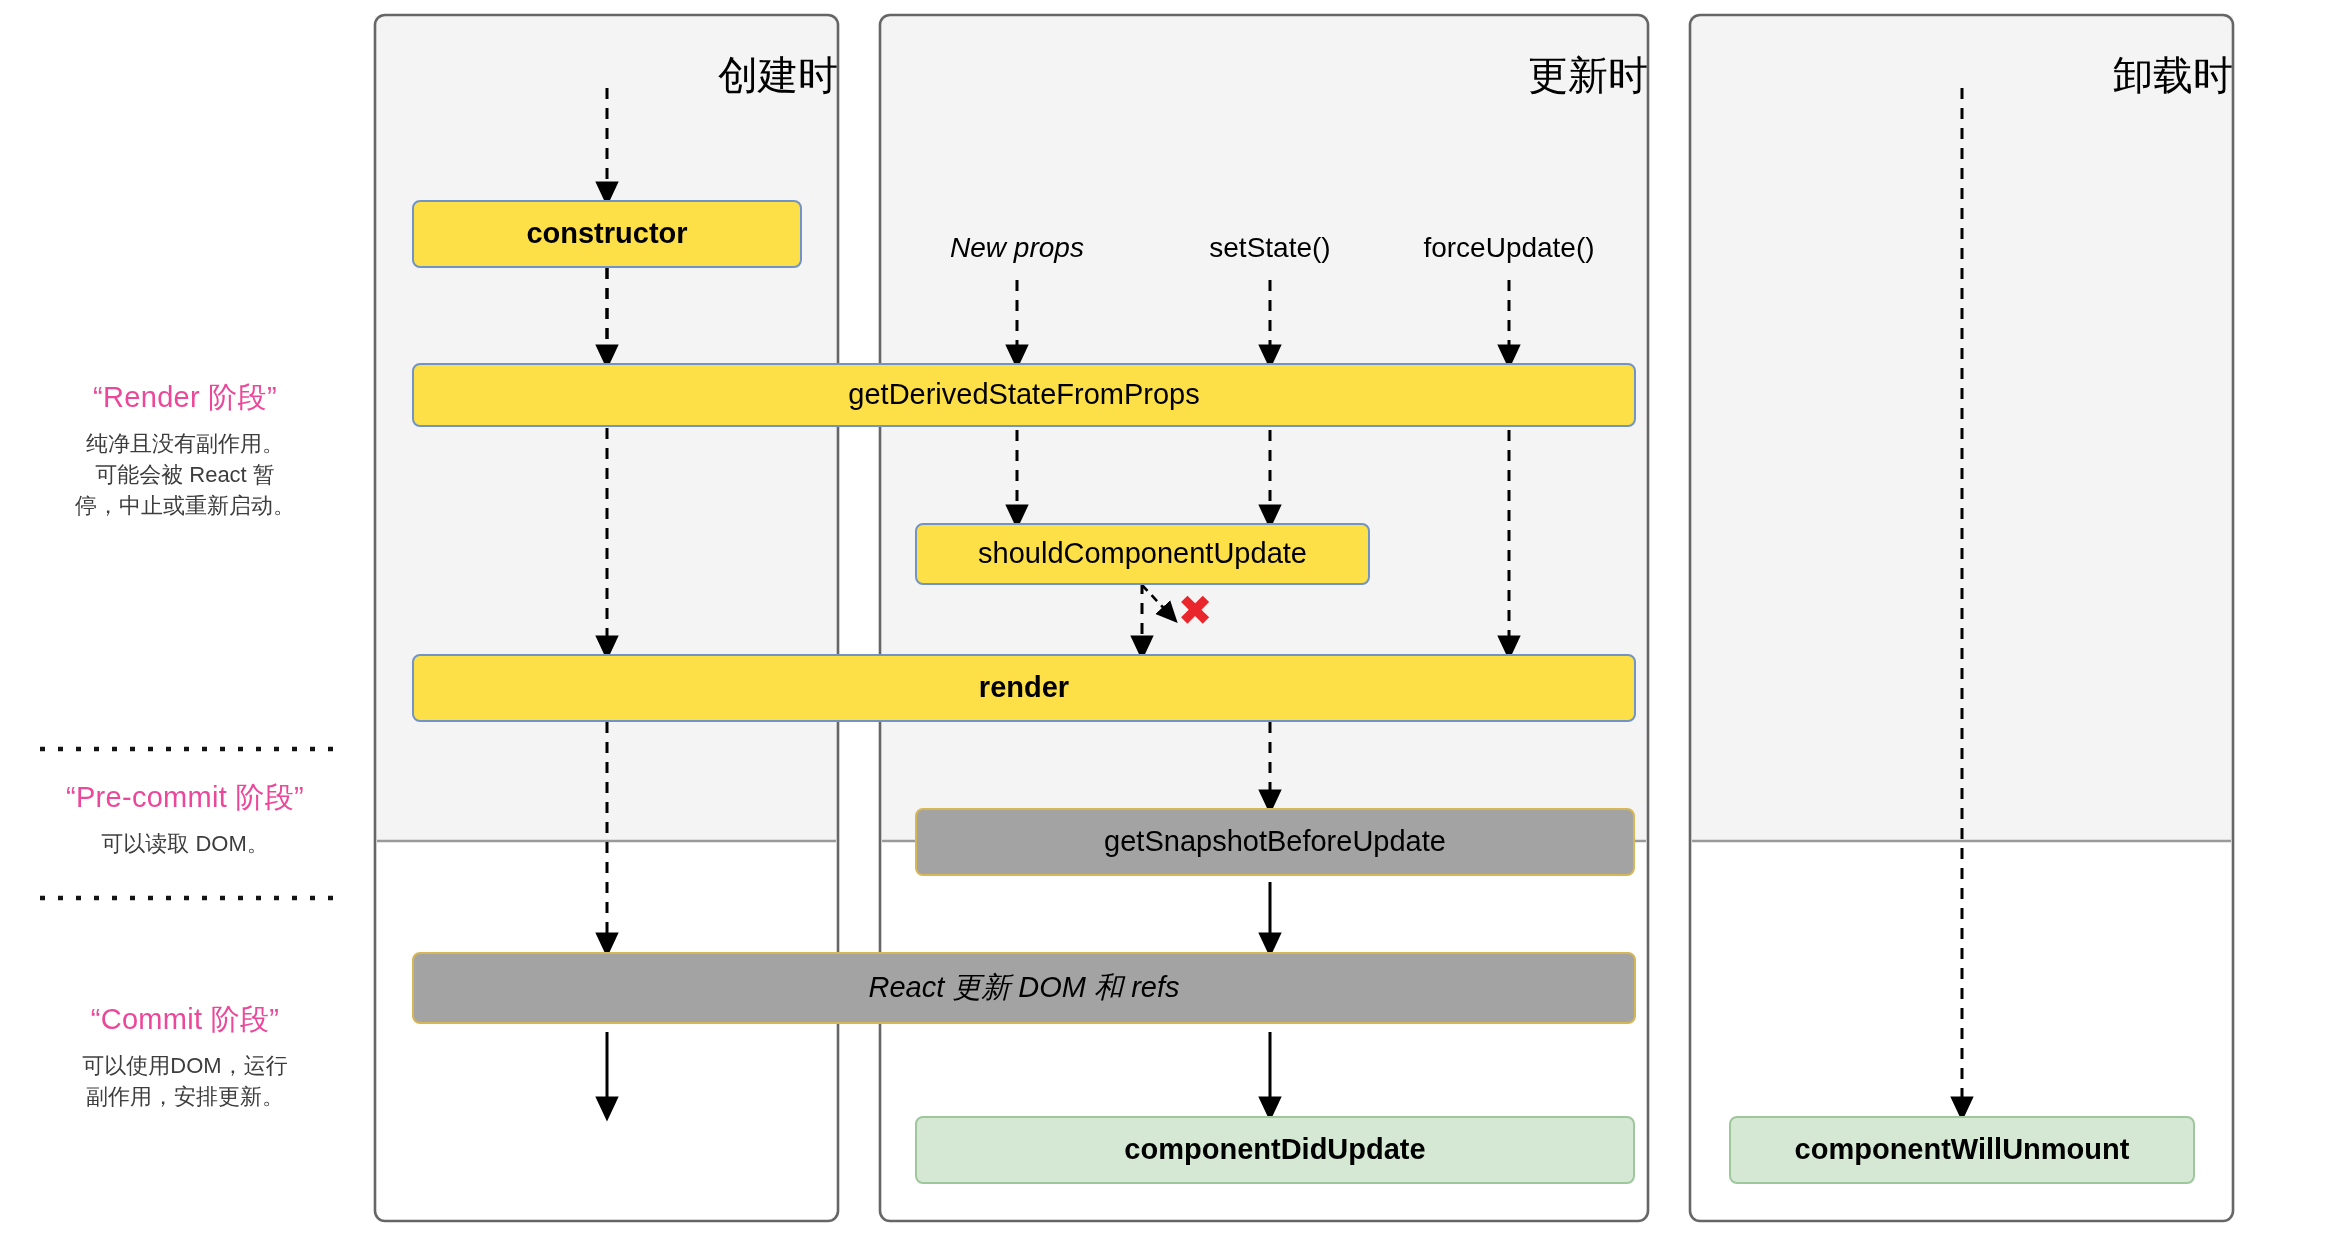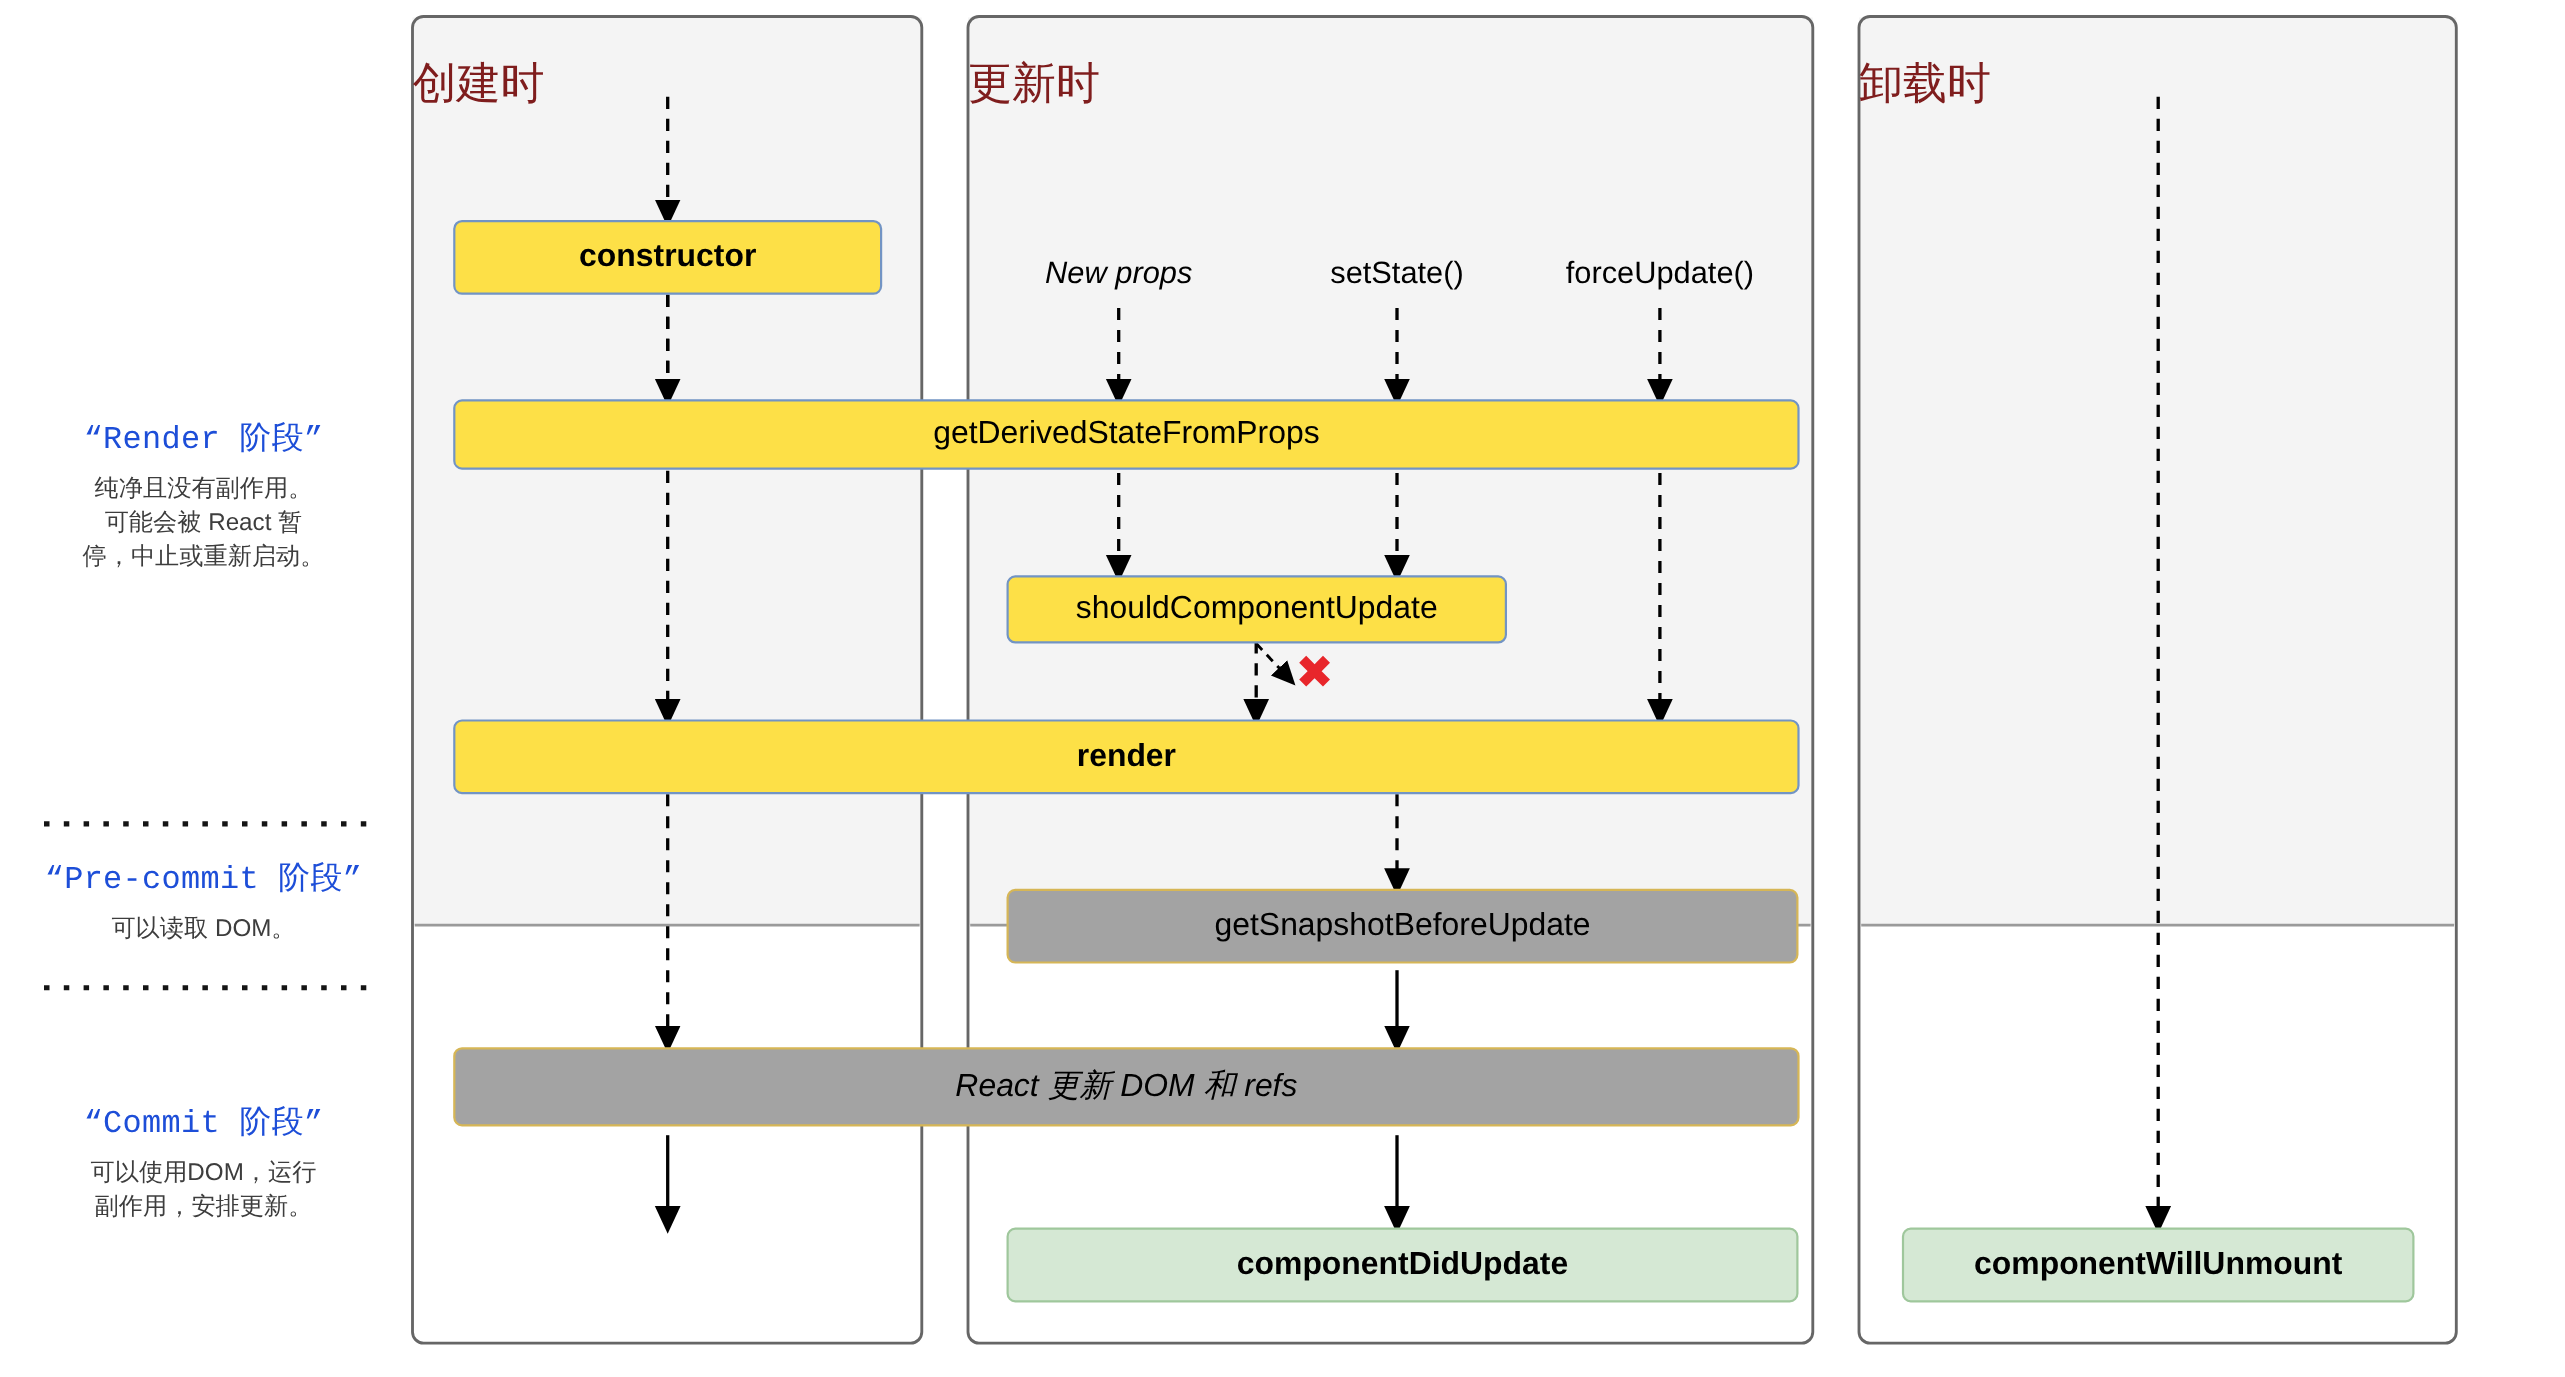--- a/index.html
+++ b/index.html
@@ -6,23 +6,23 @@
   body{
     width:2332px;height:1252px;position:relative;overflow:hidden;
     font-family:"Liberation Sans","DejaVu Sans",sans-serif;
     color:#000;
   }
   #stage{position:absolute;left:0;top:0;width:2332px;height:1252px;}
   #svg{position:absolute;left:0;top:0;width:2332px;height:1252px;}
 
   
   .legend-block{position:absolute;text-align:center;width:330px;left:20px;}
-  .legend-title{font-size:29px;font-weight:400;color:#1d4ed8;letter-spacing:0.3px;white-space:nowrap;font-family:Liberation Mono, monospace;}
+  .legend-title{font-size:29px;font-weight:400;color:#ec4899;letter-spacing:0.3px;white-space:nowrap;}
   .legend-desc{font-size:22px;font-weight:400;color:#3d3d3d;line-height:1.42;margin-top:10px;}
-  .panel-head{position:absolute;width:100%;text-align:left;font-size:40px;font-weight:400;color:#7f1d1d;font-family:Liberation Serif, serif;}
+  .panel-head{position:absolute;width:100%;text-align:right;font-size:40px;font-weight:400;color:#000000;font-family:Liberation Serif, serif;}
 
   
   .node{position:absolute;box-sizing:border-box;border-radius:8px;
         display:flex;align-items:center;justify-content:center;
         font-size:29px;line-height:1.1;text-align:center;}
   .n-blue{background:#fde047;border:2px solid #7294c4;}
   .n-orange{background:#a3a3a3;border:2px solid #d6b656;}
   .n-green{background:#d5e8d4;border:2px solid #9fc79c;}
   .bold{font-weight:700;}
   .ital{font-style:italic;}

